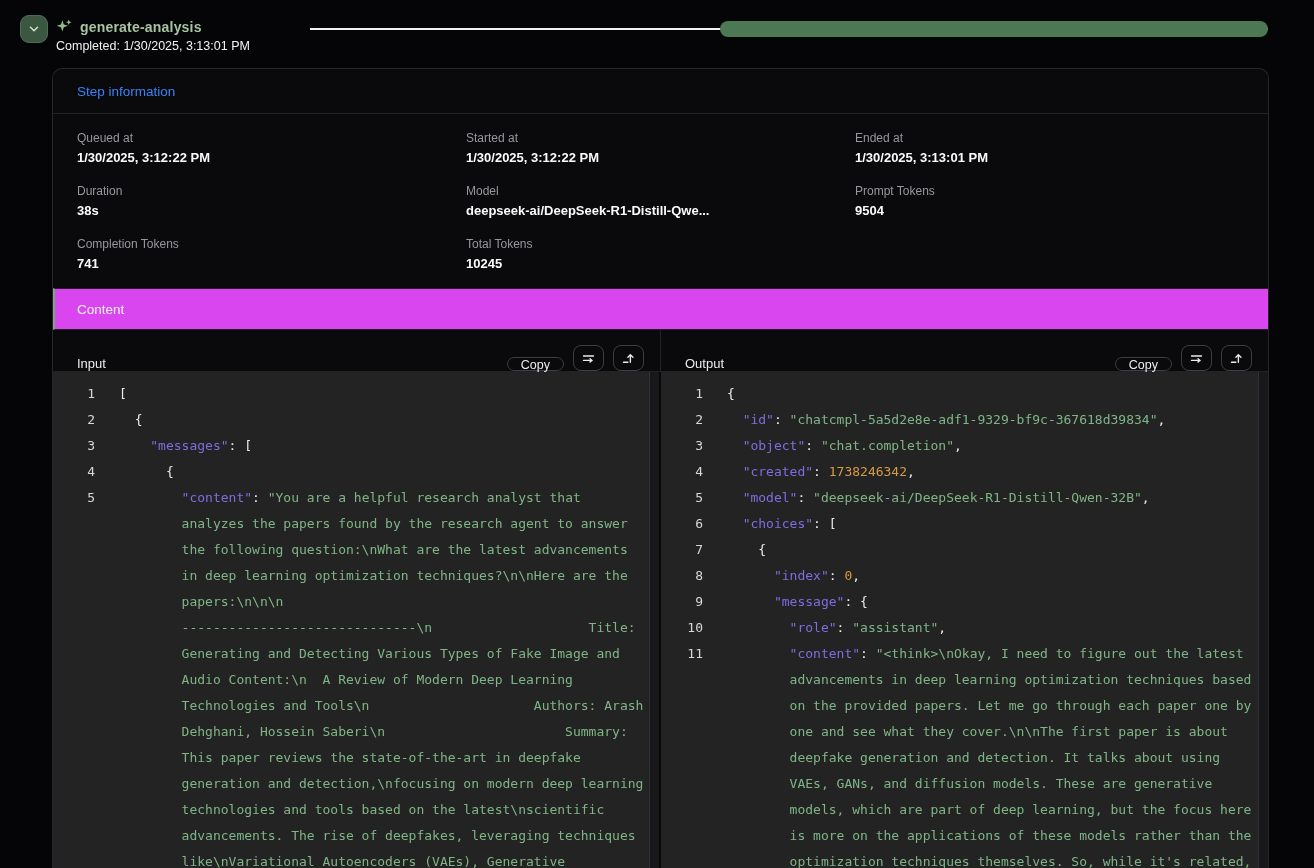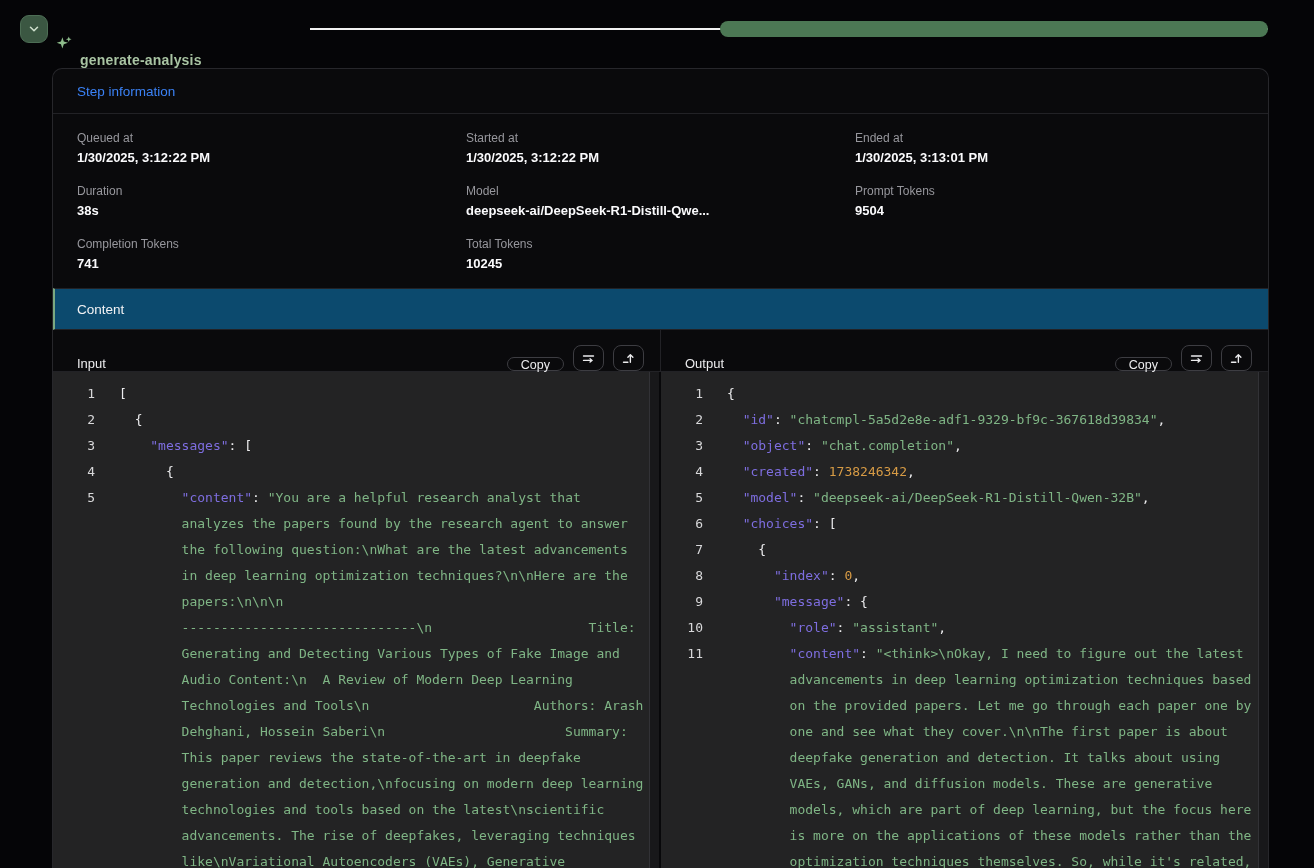--- a/index.html
+++ b/index.html
@@ -14,21 +14,21 @@
 
   
   .app-header { position:absolute; left:0; top:0; width:1314px; height:60px; }
   .collapse-btn {
     position:absolute; left:20px; top:15px; width:28px; height:28px;
     border-radius:9px; background:#3b5742; border:1px solid #4d6e55;
     display:flex; align-items:center; justify-content:center; cursor:pointer;
   }
   .title-block { position:absolute; left:56px; top:18px; }
   .title-row { display:flex; align-items:center; gap:7px; }
-  .step-name { color:#a9c4a3; font-size:14px; font-weight:700; letter-spacing:.2px;margin-top:34px; }
+  .step-name { color:#a9c4a3; font-size:14px; font-weight:700; letter-spacing:.2px; }
   .completed-line { margin-top:4px; color:#f2f2f4; font-size:12.5px; }
 
   .timeline-line {
     position:absolute; left:310px; top:28px; width:958px; height:1.5px;
     background:#f2f2f2;
   }
   .timeline-bar {
     position:absolute; left:720px; top:21px; width:548px; height:16px;
     border-radius:8px; background:#4c7854;
   }
@@ -52,21 +52,21 @@
   .info-field .f-label { font-size:12px; color:#97979d; }
   .info-field .f-value {
     margin-top:5px; font-size:13px; font-weight:700; color:#fbfbfd;
     white-space:nowrap; overflow:hidden;
   }
 
   .content-header {
     height:42px; display:flex; align-items:center; padding-left:22px;
     font-size:13.5px; color:#f2f2f4;
     border-top:1px solid #222226; border-bottom:1px solid #222226;
-    border-left:2px solid #7ca981; background:#0c4a6e;
+    border-left:2px solid #7ca981; background:#d946ef;
   }
 
   
   .io-headers { display:flex; height:42px; border-bottom:1px solid #222226; }
   .io-header { display:flex; align-items:flex-end; padding:0 16px 0 24px; }
   .io-header.left  { width:608px; border-right:1px solid #222226; }
   .io-header.right { width:607px; }
   .io-title { flex:1; font-size:13px; color:#ececee; }
   .btn-copy {
     height:14px; padding:0 13px; border:1px solid #3d3d42; border-radius:13px;

